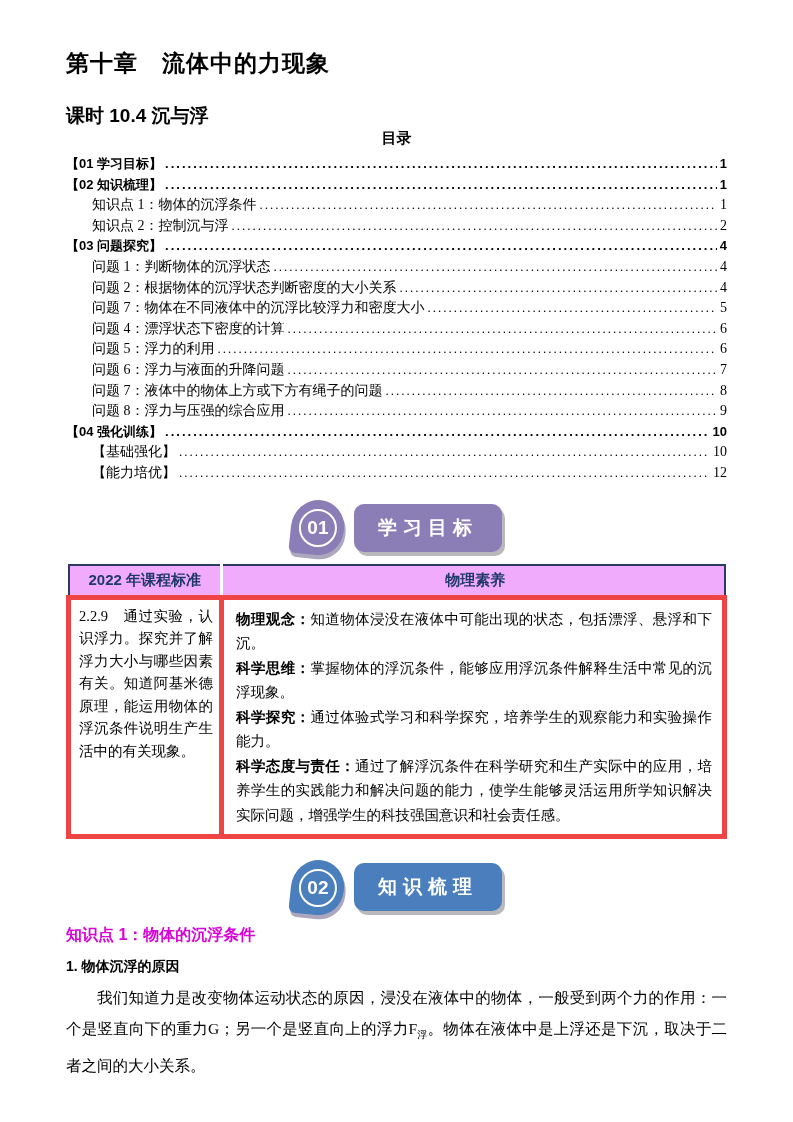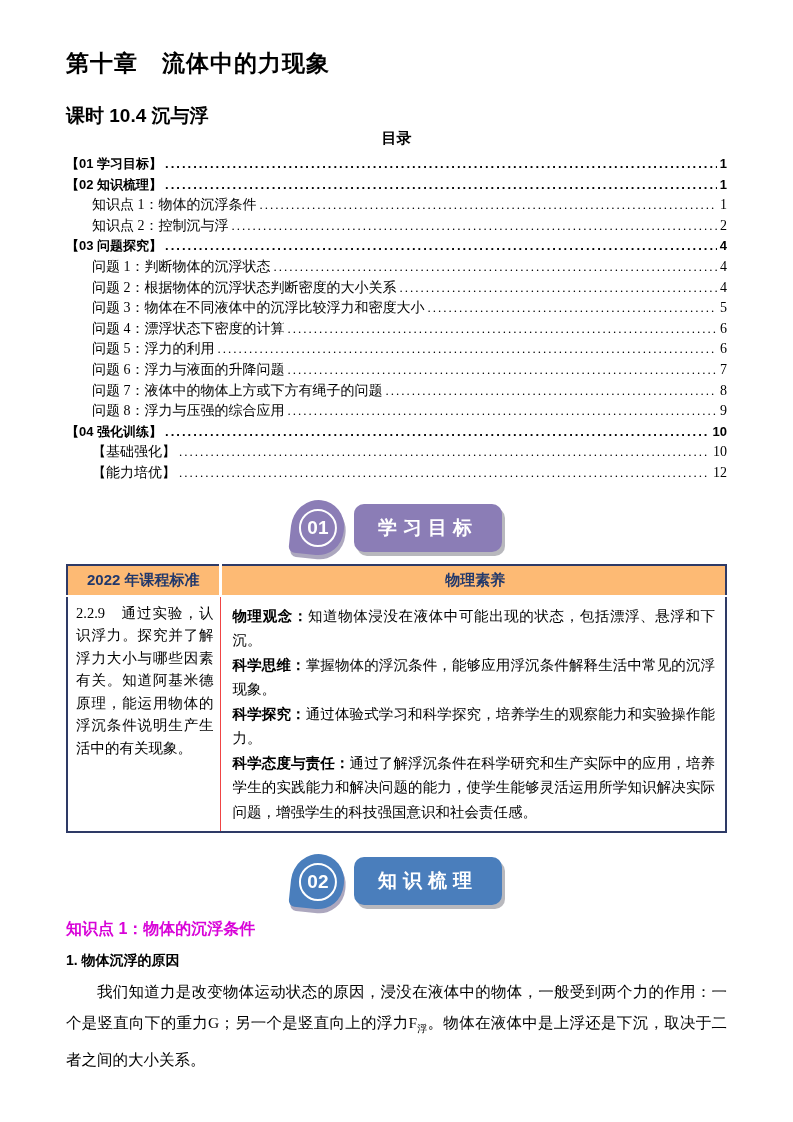--- a/index.html
+++ b/index.html
@@ -110,31 +110,31 @@
   .purple { background: #8b7db6; }
   .blue   { background: #4a7ebc; }
 
   
   table.standards {
     width: 100%;
     border-collapse: collapse;
     border: 2px solid #2e3a66;
   }
   table.standards th {
-    background: #fdba74;
+    background: #f0abfc;
     color: #21386b;
     font-family: "Liberation Sans", sans-serif;
     font-size: 15px;
     font-weight: bold;
     padding: 5px 4px;
     border-bottom: 2px solid #ffffff;
   }
   table.standards th.hdr-right { border-left: 3px solid #ffffff; padding-left: 8px; }
   table.standards td {
-    border: 1px solid #ef4444;
+    border: 5px solid #ef4444;
     vertical-align: top;
     background: #fff;
   }
   td.std-left {
     width: 153px;
     font-size: 14.5px;
     line-height: 22.5px;
     padding: 5px 6px 5px 8px;
     text-align: justify;
   }
@@ -212,21 +212,21 @@
         <span class="toc-label">问题 1：判断物体的沉浮状态</span>
         <span class="toc-dots"></span>
         <span class="toc-page">4</span>
       </div>
     <div class="toc-row lvl2">
         <span class="toc-label">问题 2：根据物体的沉浮状态判断密度的大小关系</span>
         <span class="toc-dots"></span>
         <span class="toc-page">4</span>
       </div>
     <div class="toc-row lvl2">
-        <span class="toc-label">问题 3：物体在不同液体中的沉浮比较浮力和密度大小</span>
+        <span class="toc-label">问题 7：物体在不同液体中的沉浮比较浮力和密度大小</span>
         <span class="toc-dots"></span>
         <span class="toc-page">5</span>
       </div>
     <div class="toc-row lvl2">
         <span class="toc-label">问题 4：漂浮状态下密度的计算</span>
         <span class="toc-dots"></span>
         <span class="toc-page">6</span>
       </div>
     <div class="toc-row lvl2">
         <span class="toc-label">问题 5：浮力的利用</span>

